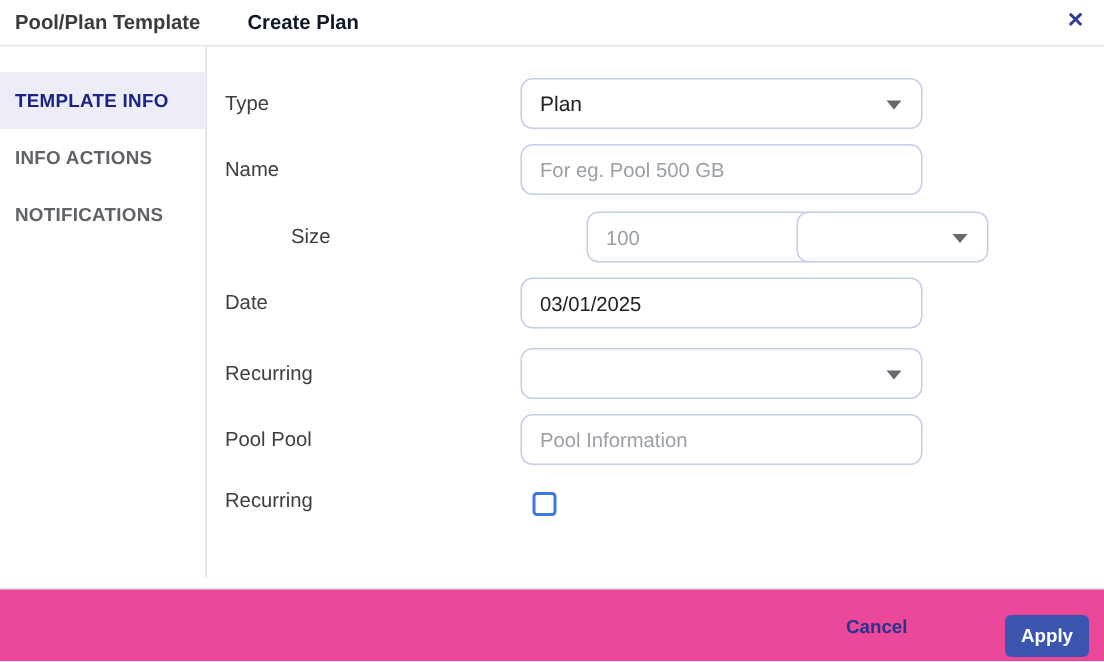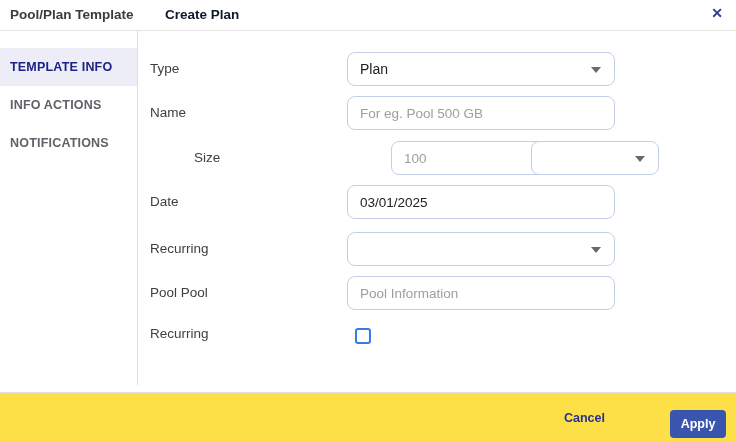--- a/index.html
+++ b/index.html
@@ -98,21 +98,21 @@
   .row-date      { top:154px; right:121px; }
   .row-duration  { top:201px; right:121px; }
   .row-poolinfo  { top:245px; right:121px; }
   .row-recurring { top:297px; right:121px; height:20px; }
   .row-recurring .row-label { line-height:20px; top:-4px; }
   .row-recurring .checkbox { top:0px; }
 
   
   .footer {
     position:absolute; left:0; right:0; bottom:0; height:49px;
-    border-top:1px solid #e0e0e0; background:#fde047;
+    border-top:1px solid #e0e0e0; background:#ec4899;
   }
   .cancel-btn {
     position:absolute; right:121px; top:11px; height:28px;
     padding:0 10px; line-height:28px;
     background:transparent; border:none; cursor:pointer;
     color:#27338c; font-weight:700; font-size:12.5px;
     font-family:"Liberation Sans", sans-serif;
   }
   .apply-btn {
     position:absolute; right:10px; top:17px;

